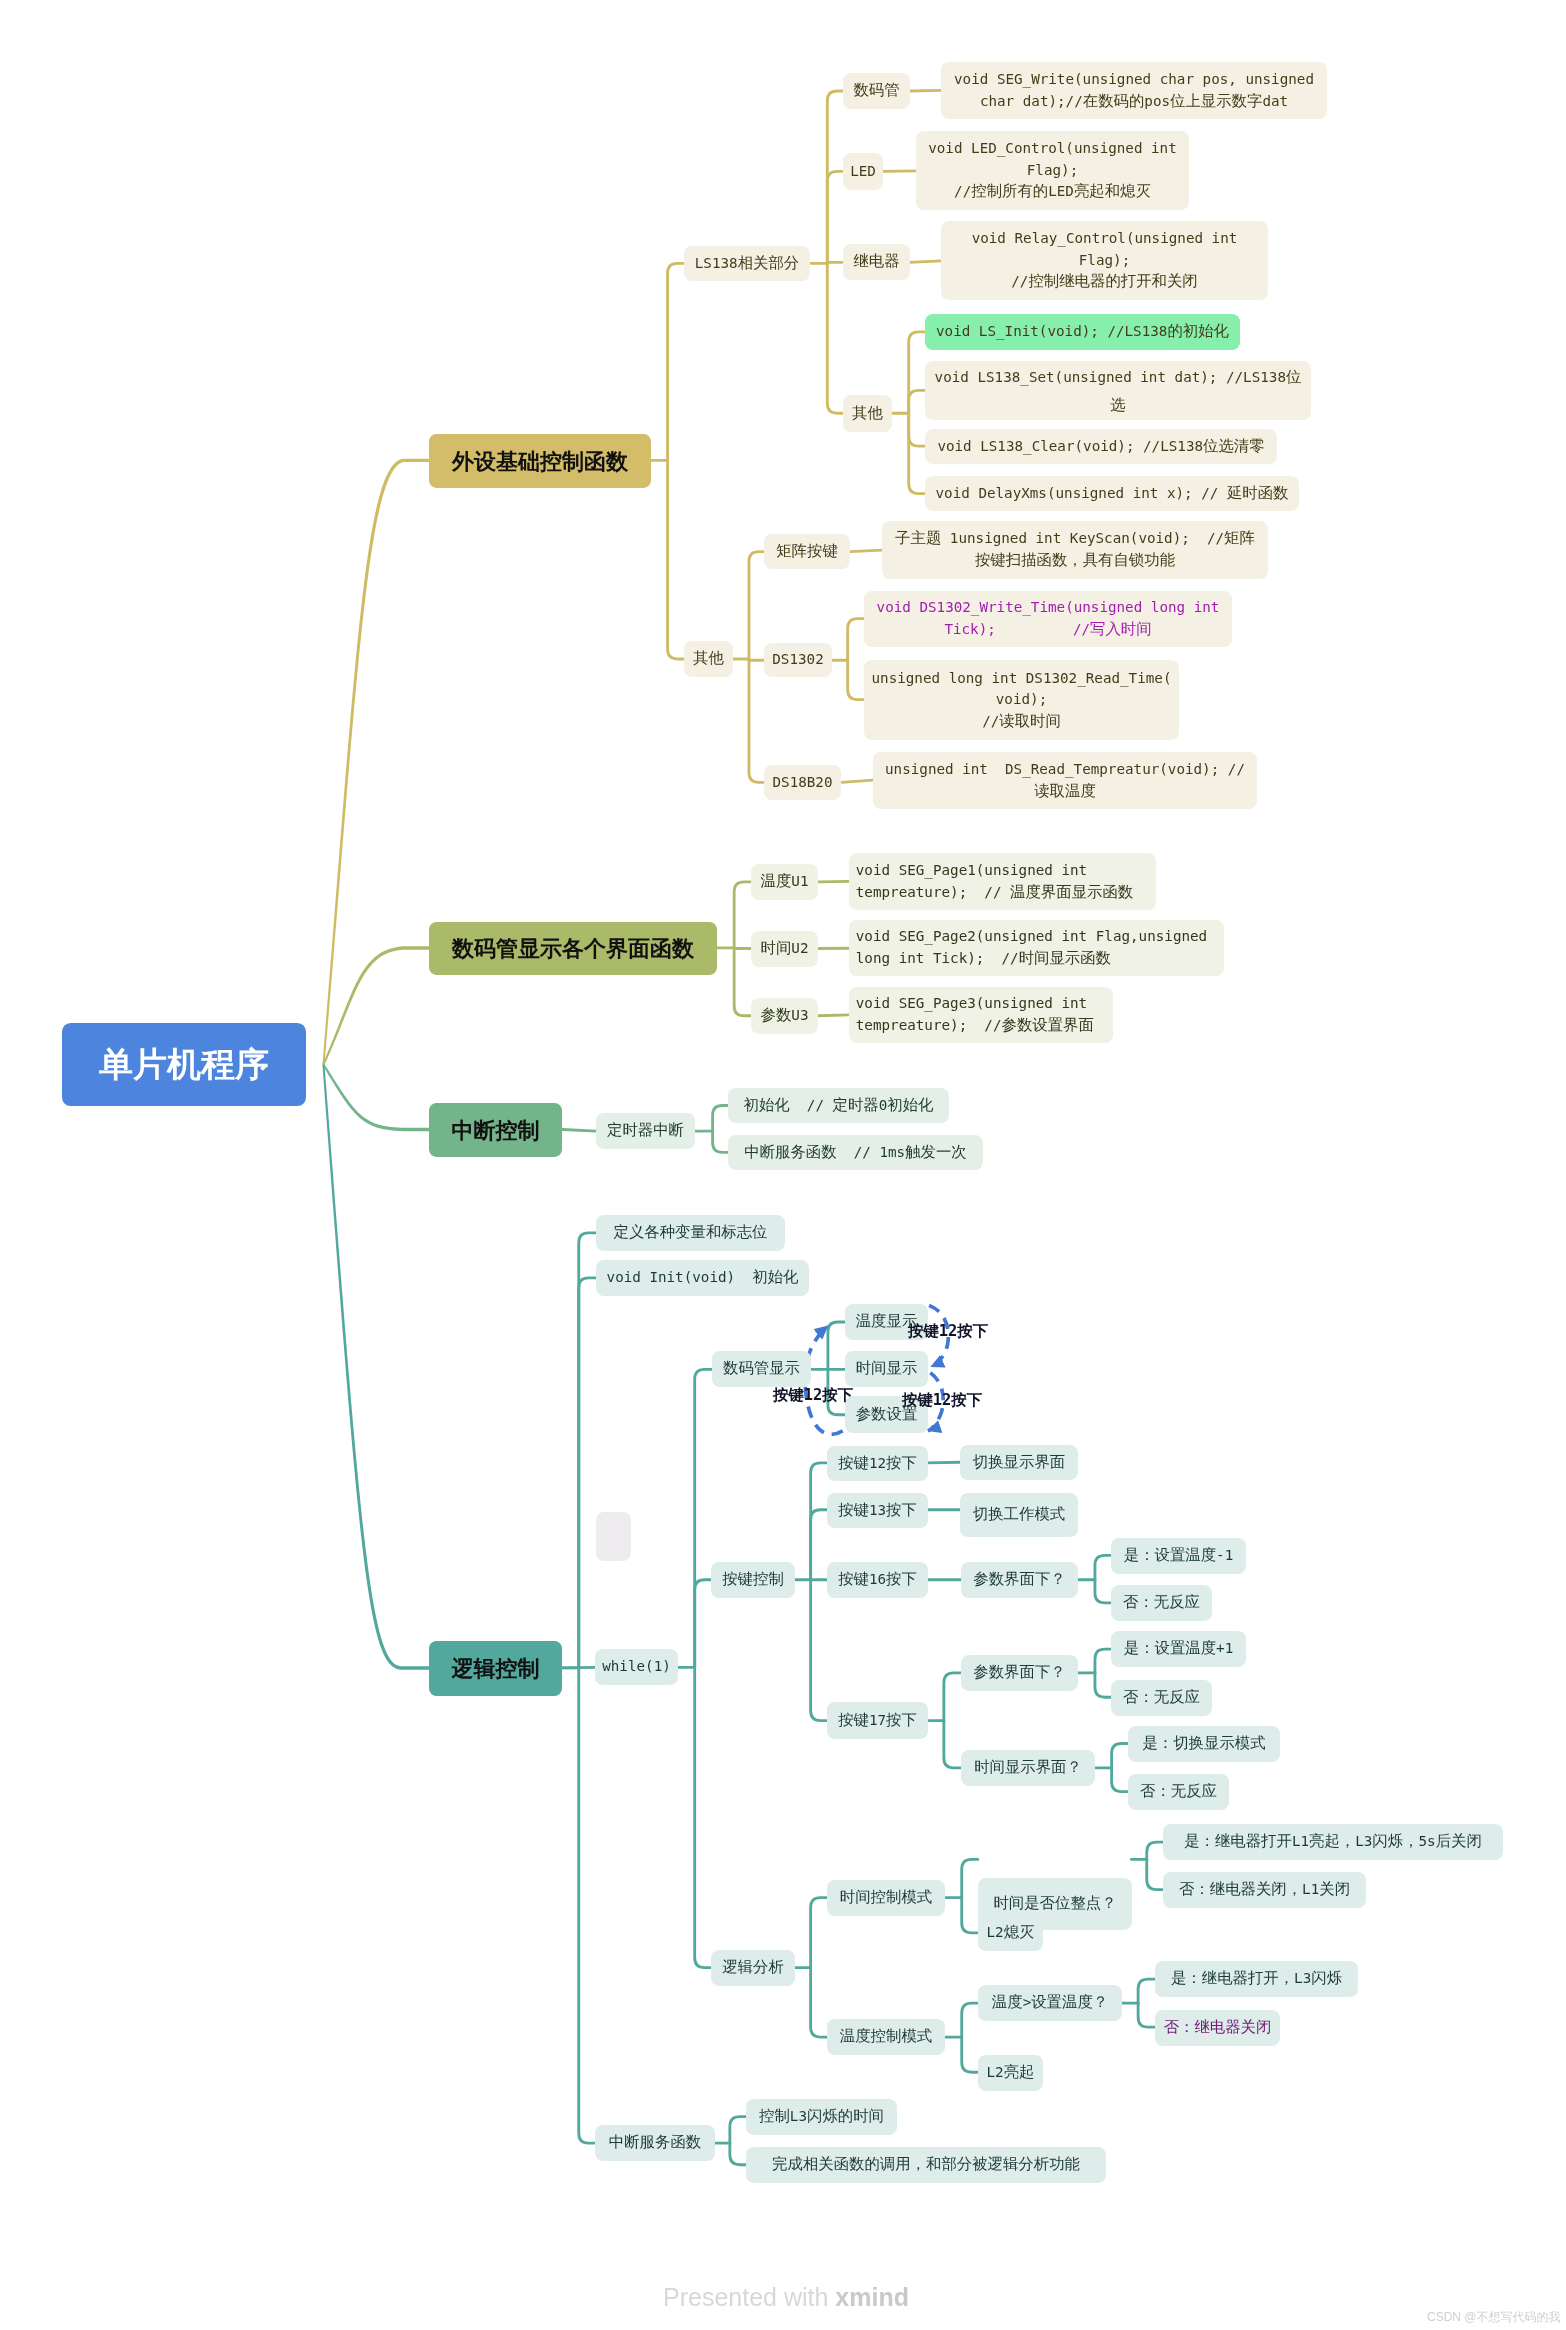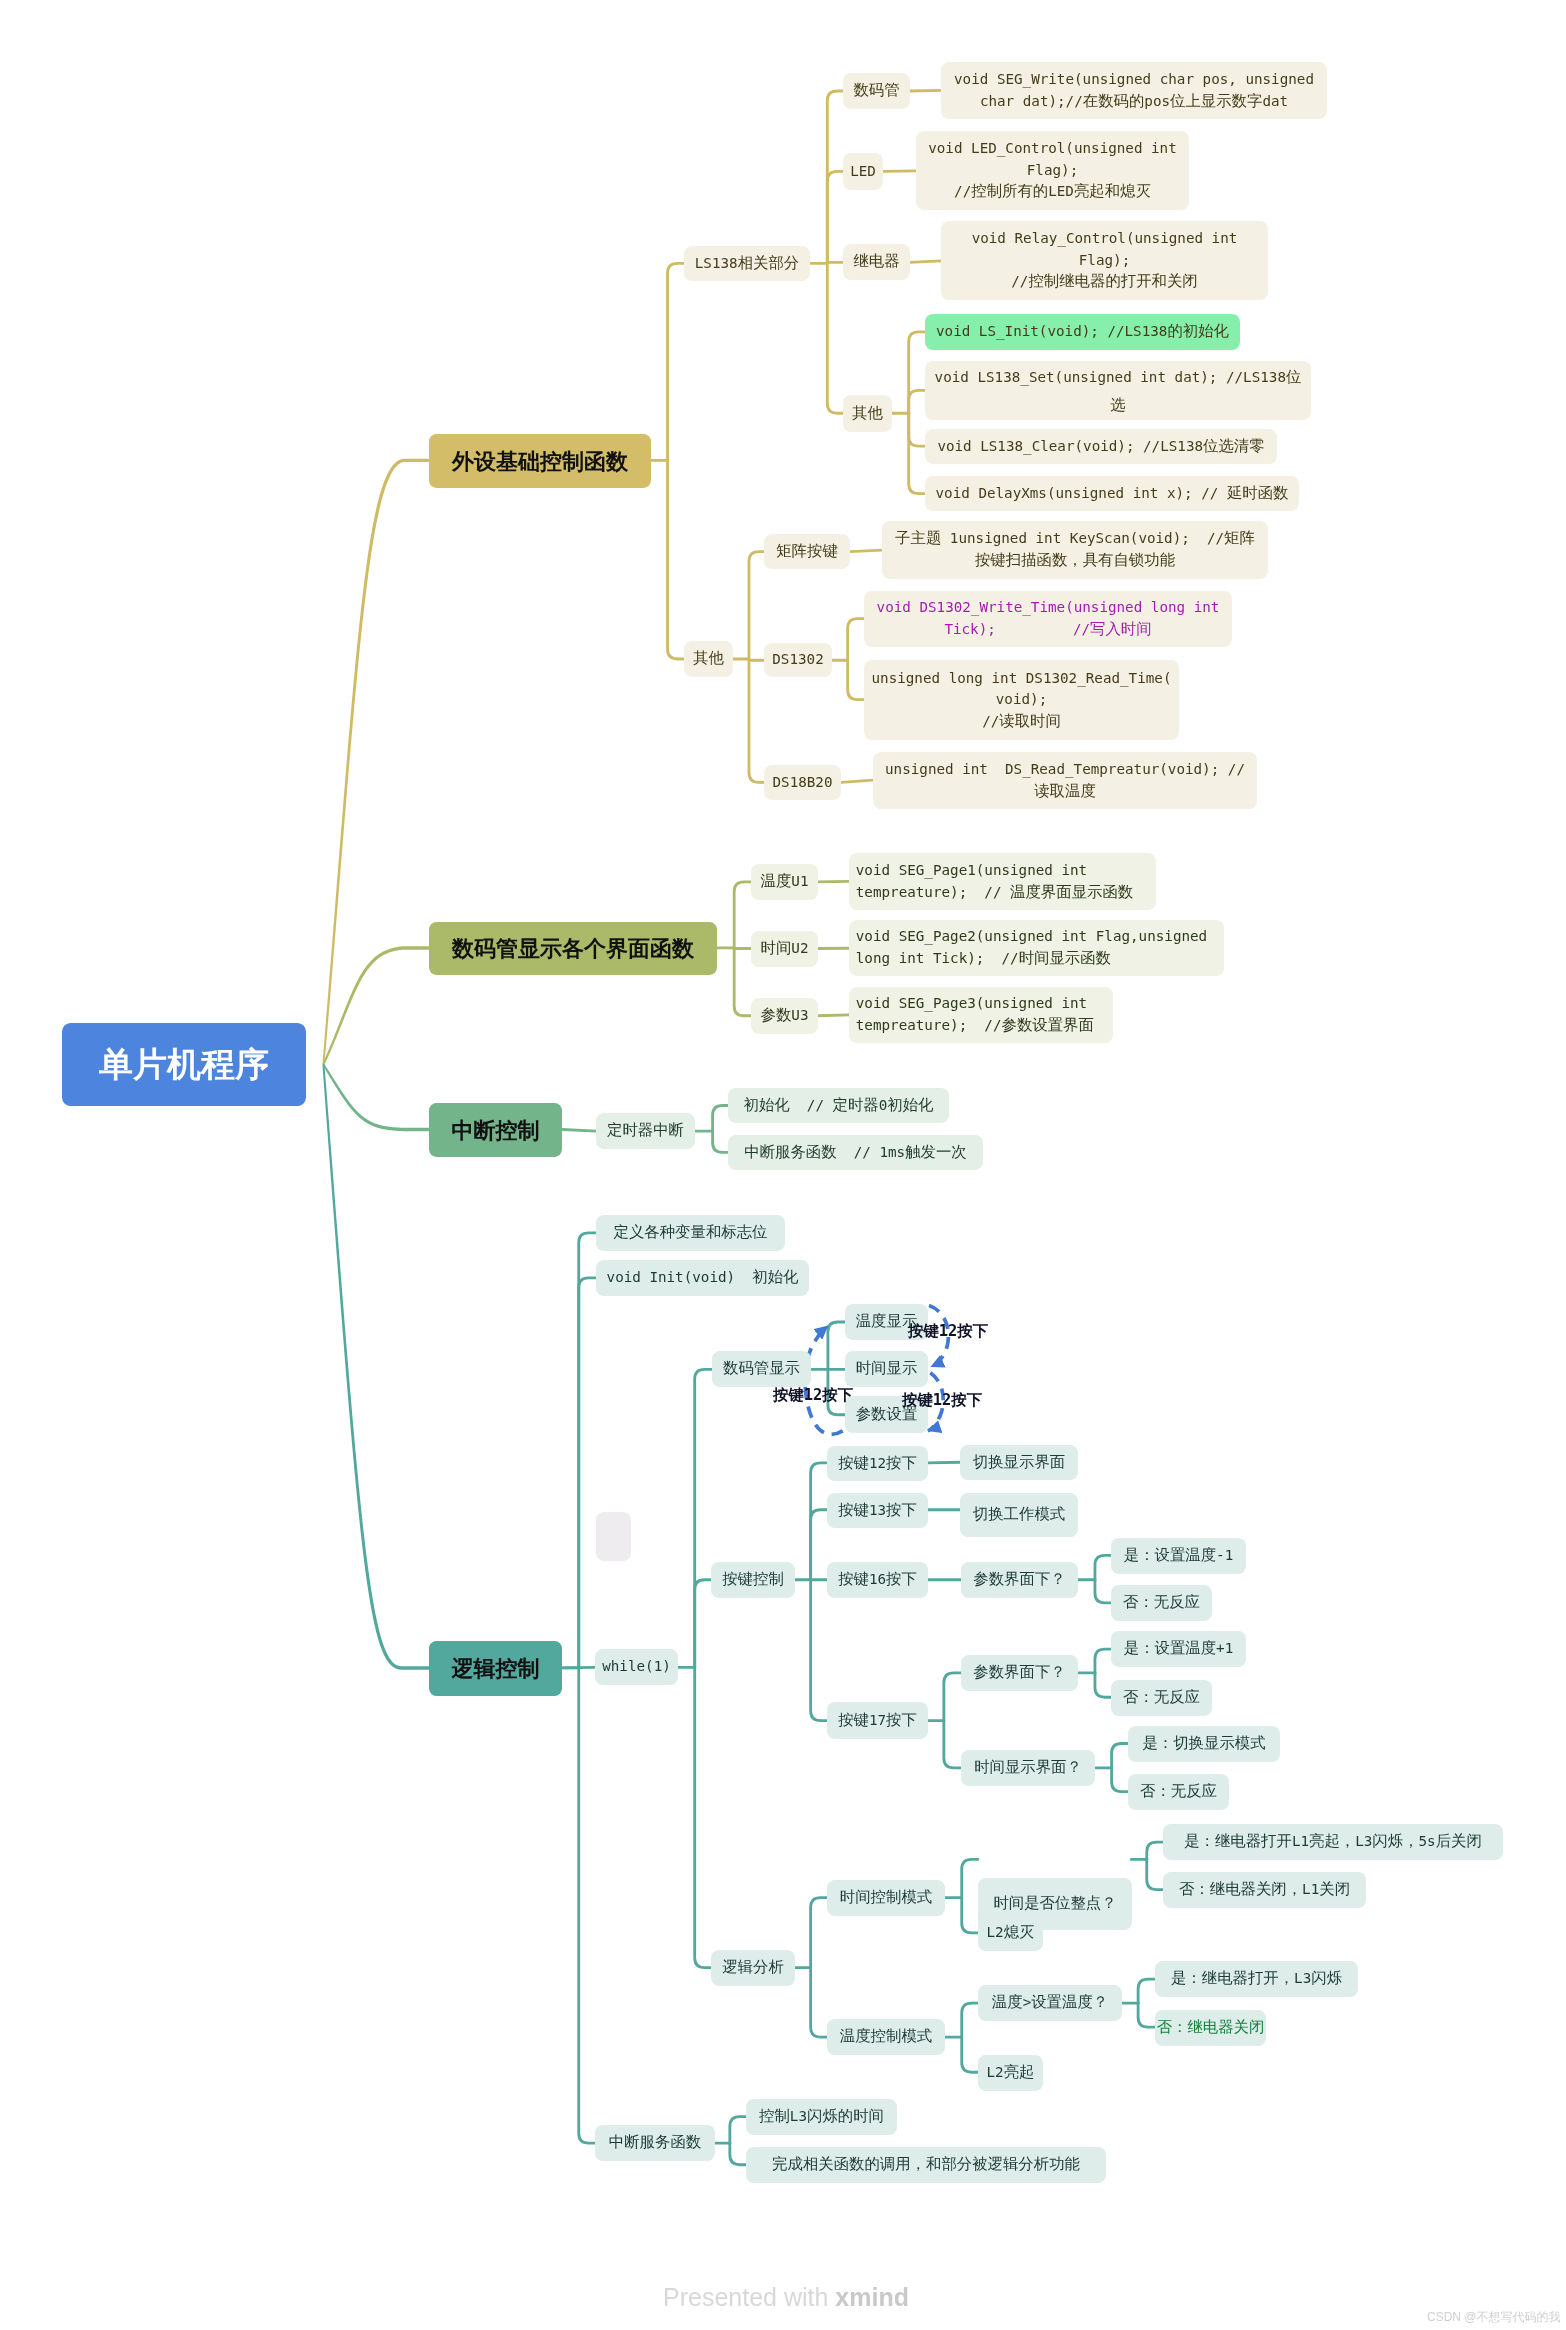--- a/index.html
+++ b/index.html
@@ -338,21 +338,21 @@
     </div>
     <div class="node sub" style="left: 827px; top: 2019px; width: 118px; height: 36px; font-size: 15.4px; line-height: 21.6px; background: rgb(222, 236, 234); color: rgb(27, 58, 52);">
       <span class="tx">温度控制模式</span>
     </div>
     <div class="node sub" style="left: 978px; top: 1985px; width: 144px; height: 36px; font-size: 15.4px; line-height: 21.6px; background: rgb(222, 236, 234); color: rgb(27, 58, 52);">
       <span class="tx">温度<span class="lat">&gt;</span>设置温度？</span>
     </div>
     <div class="node leaf" style="left: 1155px; top: 1961px; width: 203px; height: 36px; font-size: 15.4px; line-height: 21.6px; background: rgb(222, 236, 234); color: rgb(27, 58, 52);">
       <span class="tx">是：继电器打开，<span class="lat">L3</span>闪烁</span>
     </div>
-    <div class="node leaf" style="left: 1155px; top: 2010px; width: 111px; height: 36px; font-size: 15.4px; line-height: 21.6px; background: rgb(222, 236, 234); color: #15803d;">
+    <div class="node leaf" style="left: 1155px; top: 2010px; width: 125px; height: 36px; font-size: 15.4px; line-height: 21.6px; background: rgb(222, 236, 234); color: #701a75;">
       <span class="tx">否：继电器关闭</span>
     </div>
     <div class="node leaf" style="left: 978px; top: 2055px; width: 65px; height: 36px; font-size: 15.4px; line-height: 21.6px; background: rgb(222, 236, 234); color: rgb(27, 58, 52);">
       <span class="tx"><span class="lat">L2</span>亮起</span>
     </div>
     <div class="node sub" style="left: 595px; top: 2125px; width: 120px; height: 36px; font-size: 15.4px; line-height: 21.6px; background: rgb(222, 236, 234); color: rgb(27, 58, 52);">
       <span class="tx">中断服务函数</span>
     </div>
     <div class="node leaf" style="left: 746px; top: 2099px; width: 151px; height: 36px; font-size: 15.4px; line-height: 21.6px; background: rgb(222, 236, 234); color: rgb(27, 58, 52);">
       <span class="tx">控制<span class="lat">L3</span>闪烁的时间</span>

